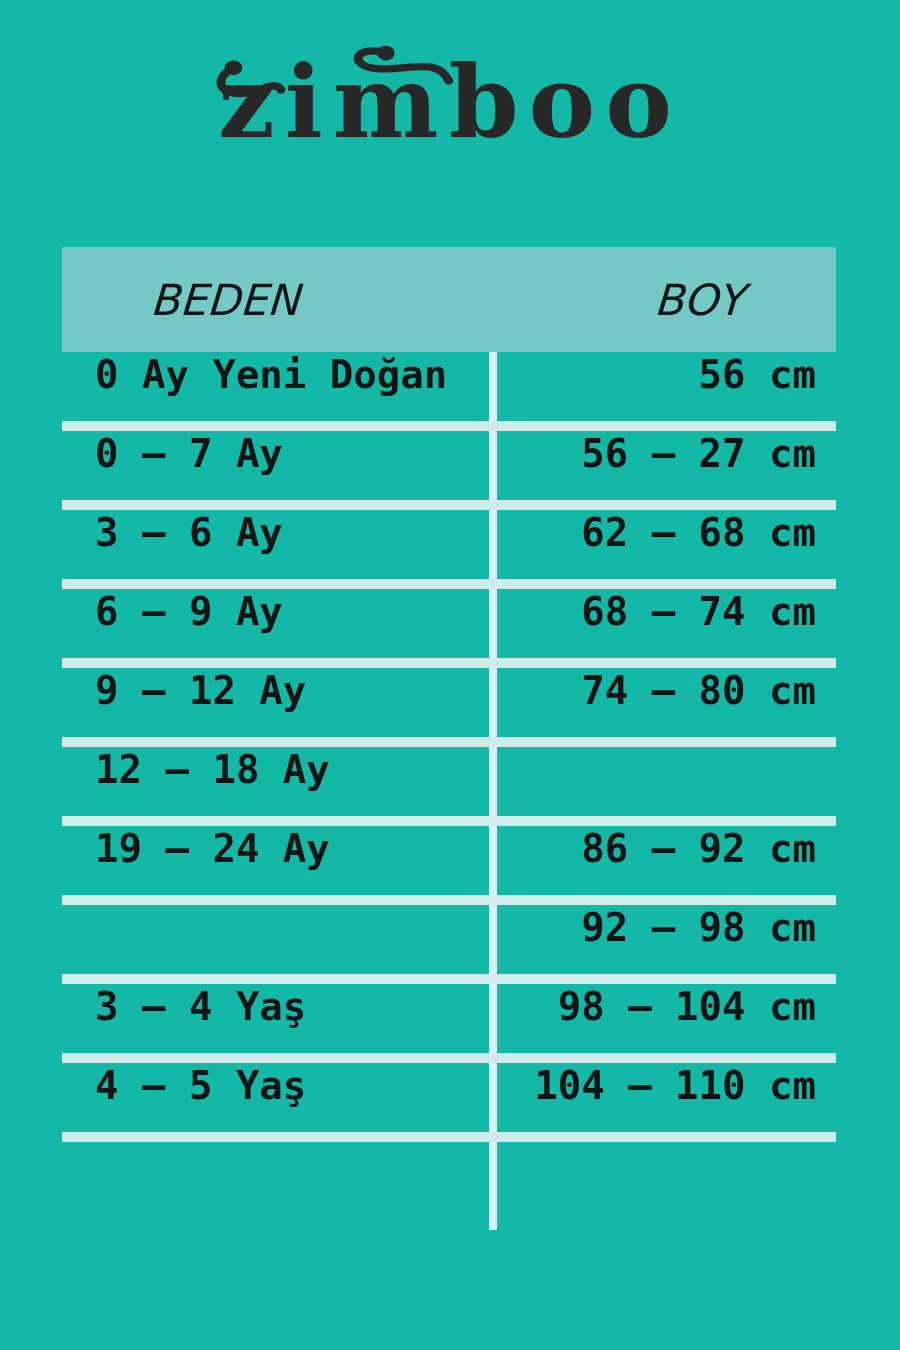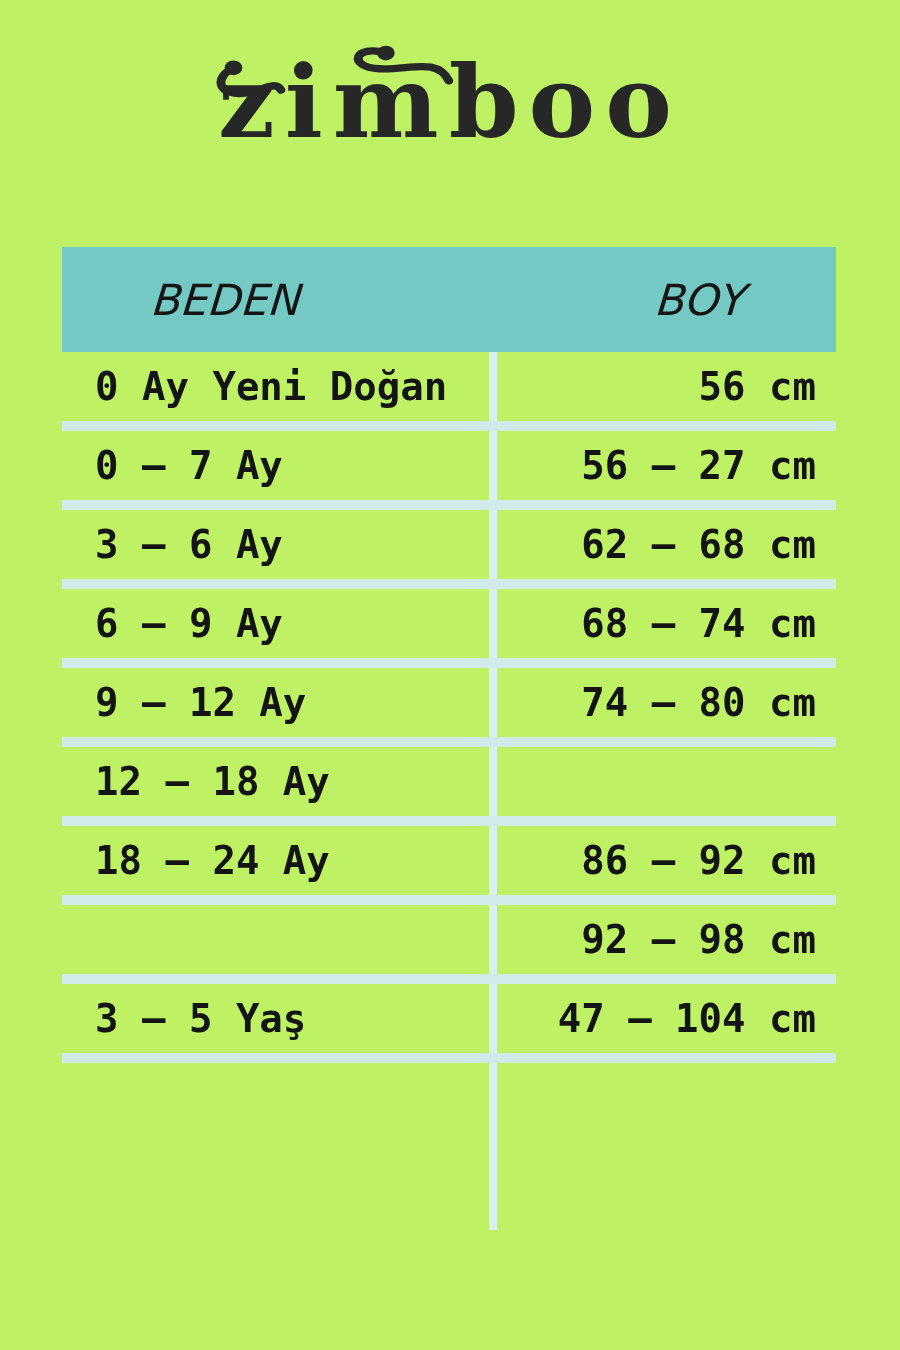--- a/index.html
+++ b/index.html
@@ -1,18 +1,18 @@
 <!DOCTYPE html>
 <html style="--header-bg: #74c9c4; --divider: #cfeceb; --vertical-divider: #d8f0ee; --text: #141414; --logo-color: #272727;"><head>
 <meta charset="utf-8">
 <style>
   html, body { margin:0; padding:0; background:#ffffff; }
   .page {
     position:relative; width:900px; height:1350px;
-    background:#bef264; overflow:hidden;
+    background:#14b8a6; overflow:hidden;
     font-family:"DejaVu Sans Mono", monospace;
   }
 
   
   .logo-wrap { position:absolute; top:42px; left:0; right:0; display:flex; justify-content:center; }
   .logo {
     position:relative;
     font-family:"DejaVu Serif", serif; font-weight:700;
     font-size:100px; line-height:1.2; letter-spacing:10px;
     color:var(--logo-color, #272727);
@@ -37,21 +37,21 @@
 
   
   .table-body { position:absolute; top:352px; left:62px; width:774px; height:878px; }
   .vline {
     position:absolute; left:427px; top:0; width:8px; height:100%;
     background:var(--vertical-divider, #d8f0ee);
   }
   .row {
     position:relative; height:69px;
     border-bottom:10px solid var(--divider, #cfeceb);
-    display:flex; align-items:center;
+    display:flex; 
     font-weight:bold; font-size:39px;
     color:var(--text, #141414);
     white-space:pre;
   }
   .cell-size  { width:428px; padding-left:33px; box-sizing:border-box; }
   .cell-height{ flex:1; text-align:right; padding-right:20px; }
   .empty-row  { height:88px; }
 </style>
 </head>
 <body>
@@ -107,30 +107,34 @@
   <div class="row">
     <div class="cell-size">9 – 12 Ay</div>
     <div class="cell-height">74 – 80 cm</div>
   </div>
 
   <div class="row">
     <div class="cell-size">12 – 18 Ay</div>
   </div>
 
   <div class="row">
-    <div class="cell-size">18 – 24 Ay</div>
+    <div class="cell-size">19 – 24 Ay</div>
     <div class="cell-height">86 – 92 cm</div>
   </div>
 
   <div class="row">
     <div class="cell-height">92 – 98 cm</div>
   </div>
 
   <div class="row">
-    <div class="cell-size">3 – 5 Yaş</div>
-    <div class="cell-height">47 – 104 cm</div>
+    <div class="cell-size">3 – 4 Yaş</div>
+    <div class="cell-height">98 – 104 cm</div>
   </div>
 
+  <div class="row">
+    <div class="cell-size">4 – 5 Yaş</div>
+    <div class="cell-height">104 – 110 cm</div>
+  </div>
 </div>
     <div class="empty-row"></div>
   </div>
 
 </div>
 
 </body></html>

